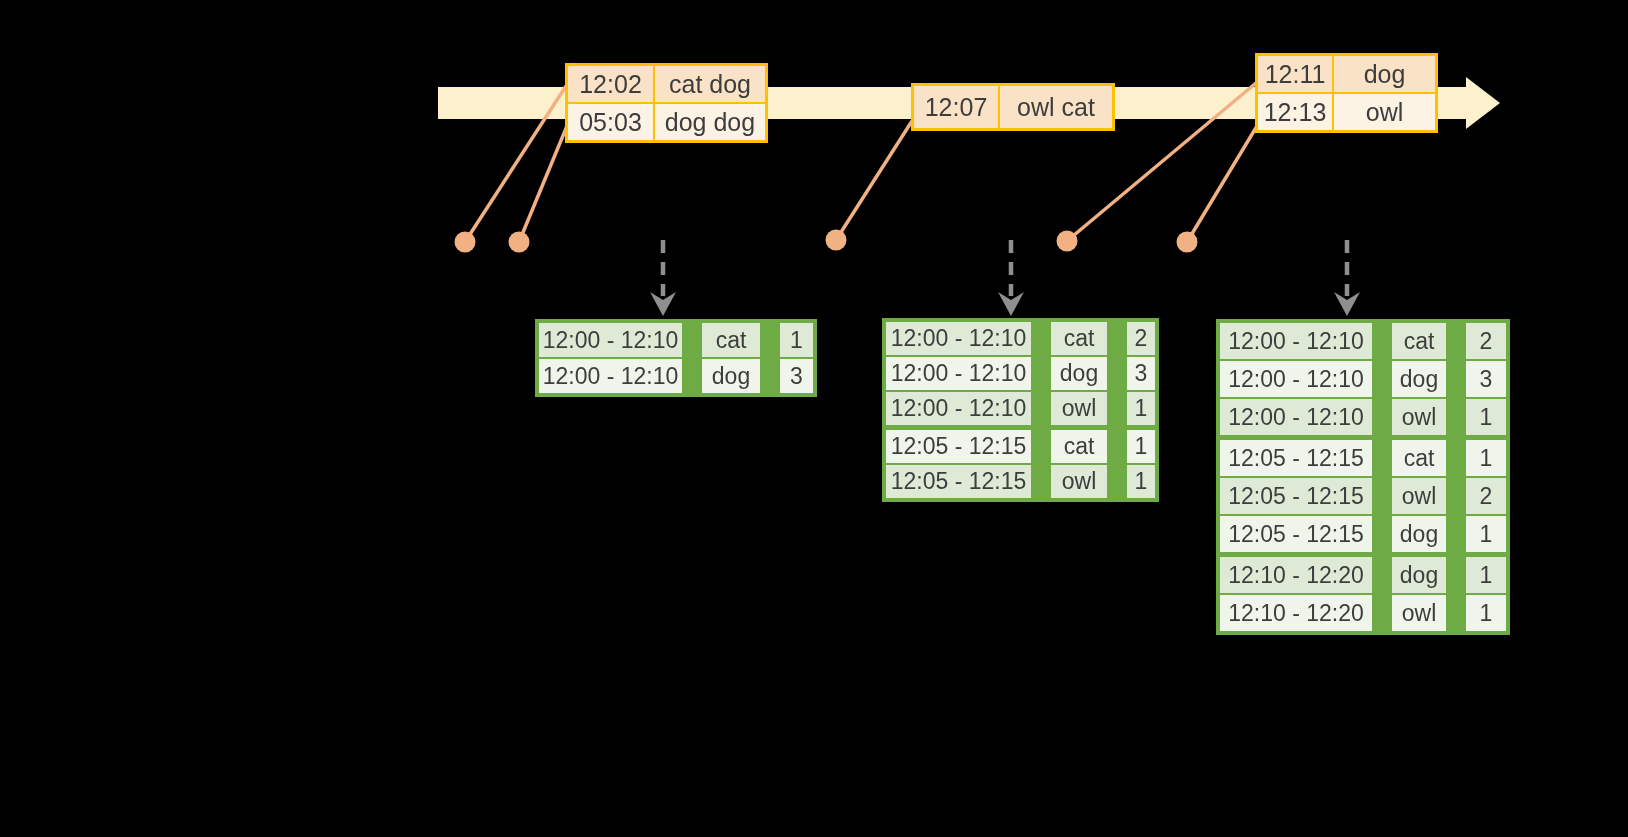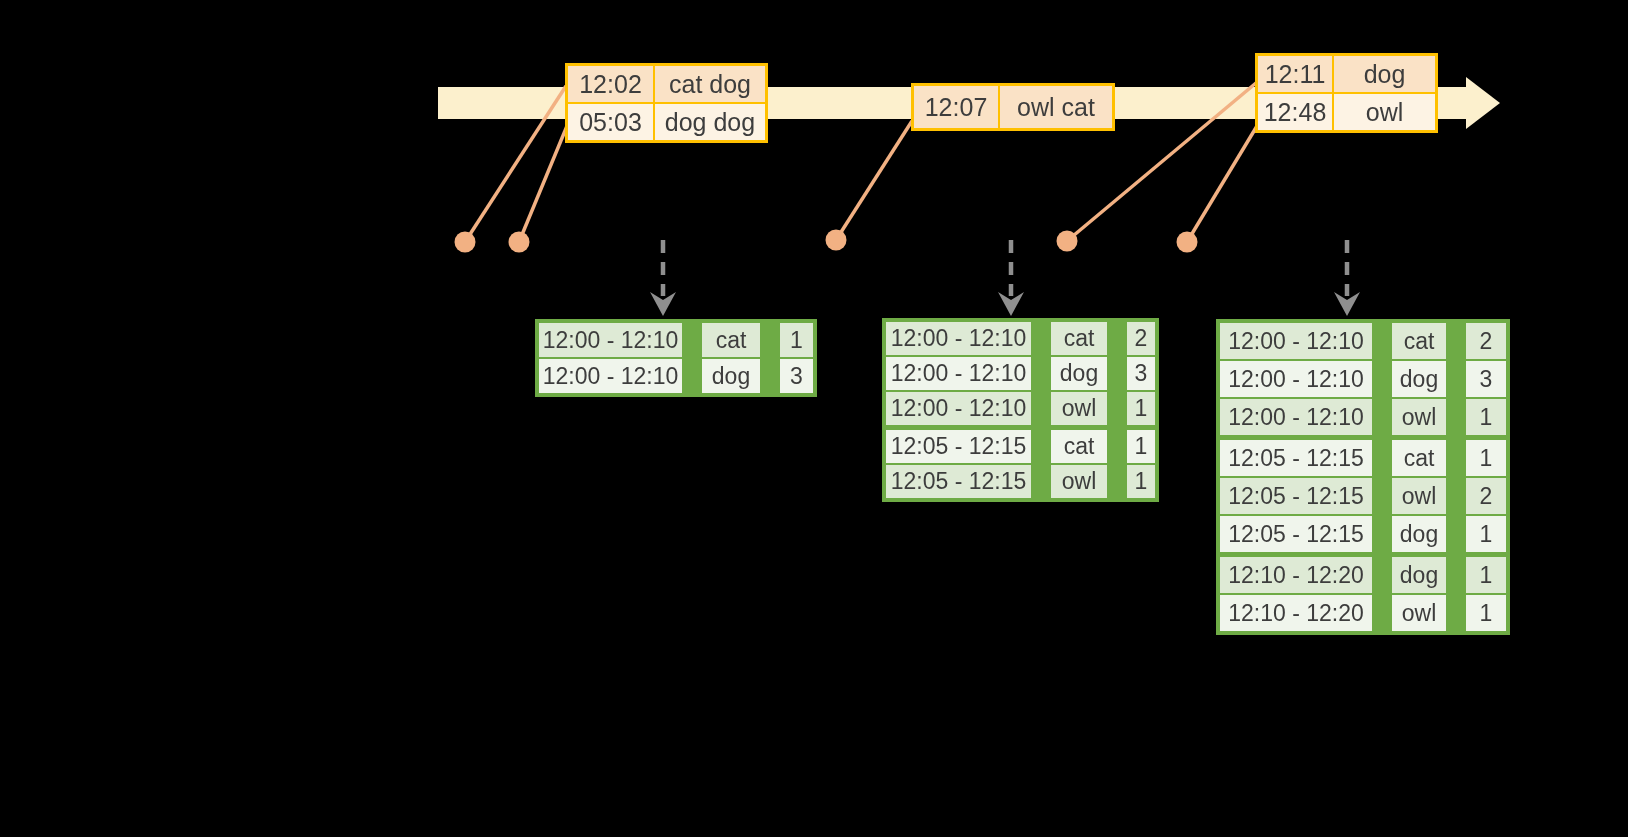--- a/index.html
+++ b/index.html
@@ -97,21 +97,21 @@
         <div class="cell time">12:07</div>
         <div class="cell words">owl cat</div>
       </div>
     </div>
   <div class="etable" id="etable3">
       <div class="row dark">
         <div class="cell time">12:11</div>
         <div class="cell words">dog</div>
       </div>
       <div class="row light">
-        <div class="cell time">12:48</div>
+        <div class="cell time">12:13</div>
         <div class="cell words">owl</div>
       </div>
     </div>
 
   <div class="gtable" id="gtable1">
       <div class="row dark">
         <div class="cell window">12:00 - 12:10</div>
         <div class="cell word">cat</div>
         <div class="cell count">1</div>
       </div>

